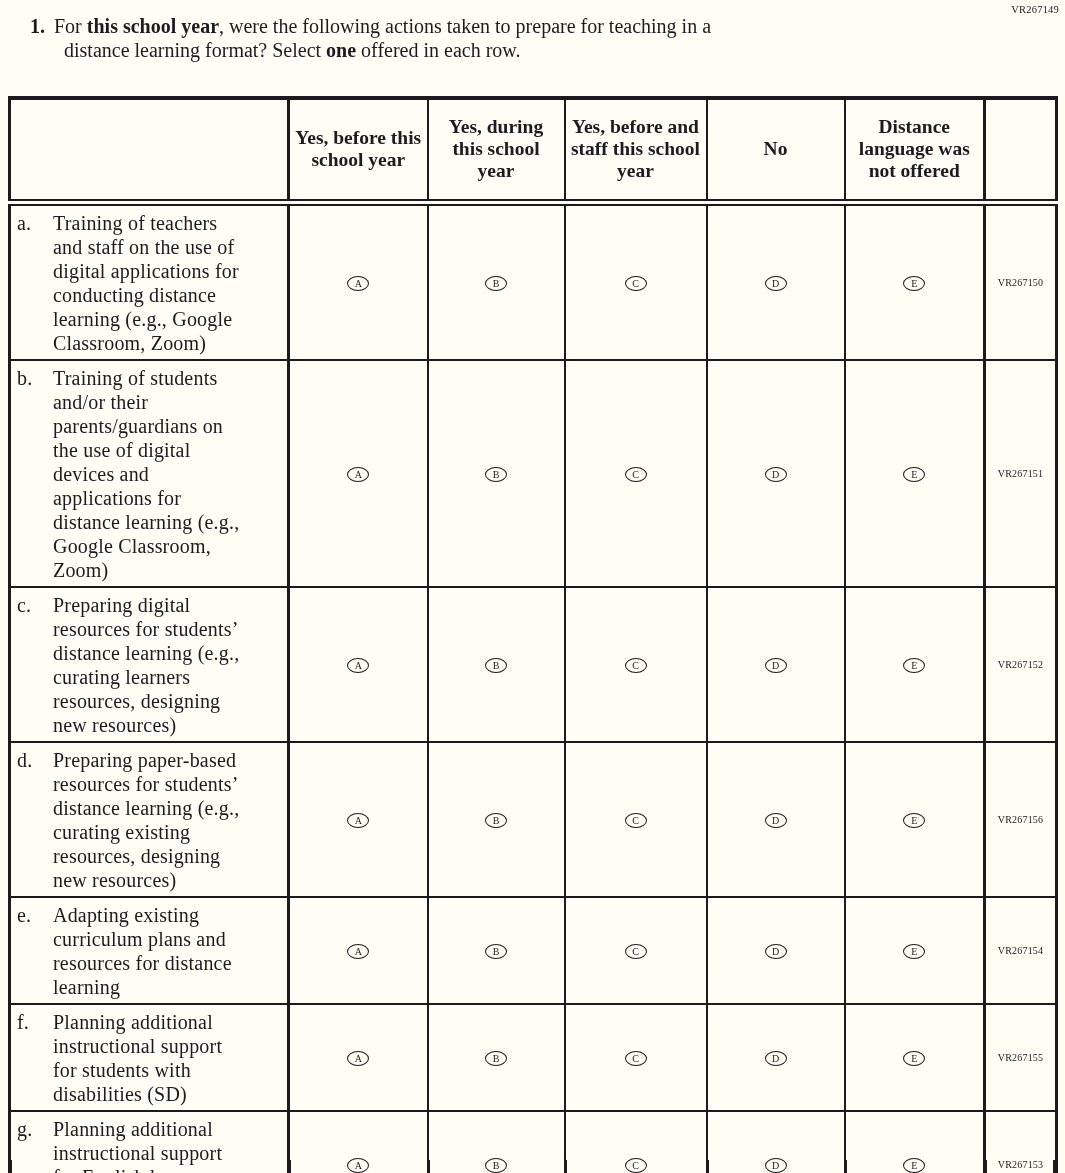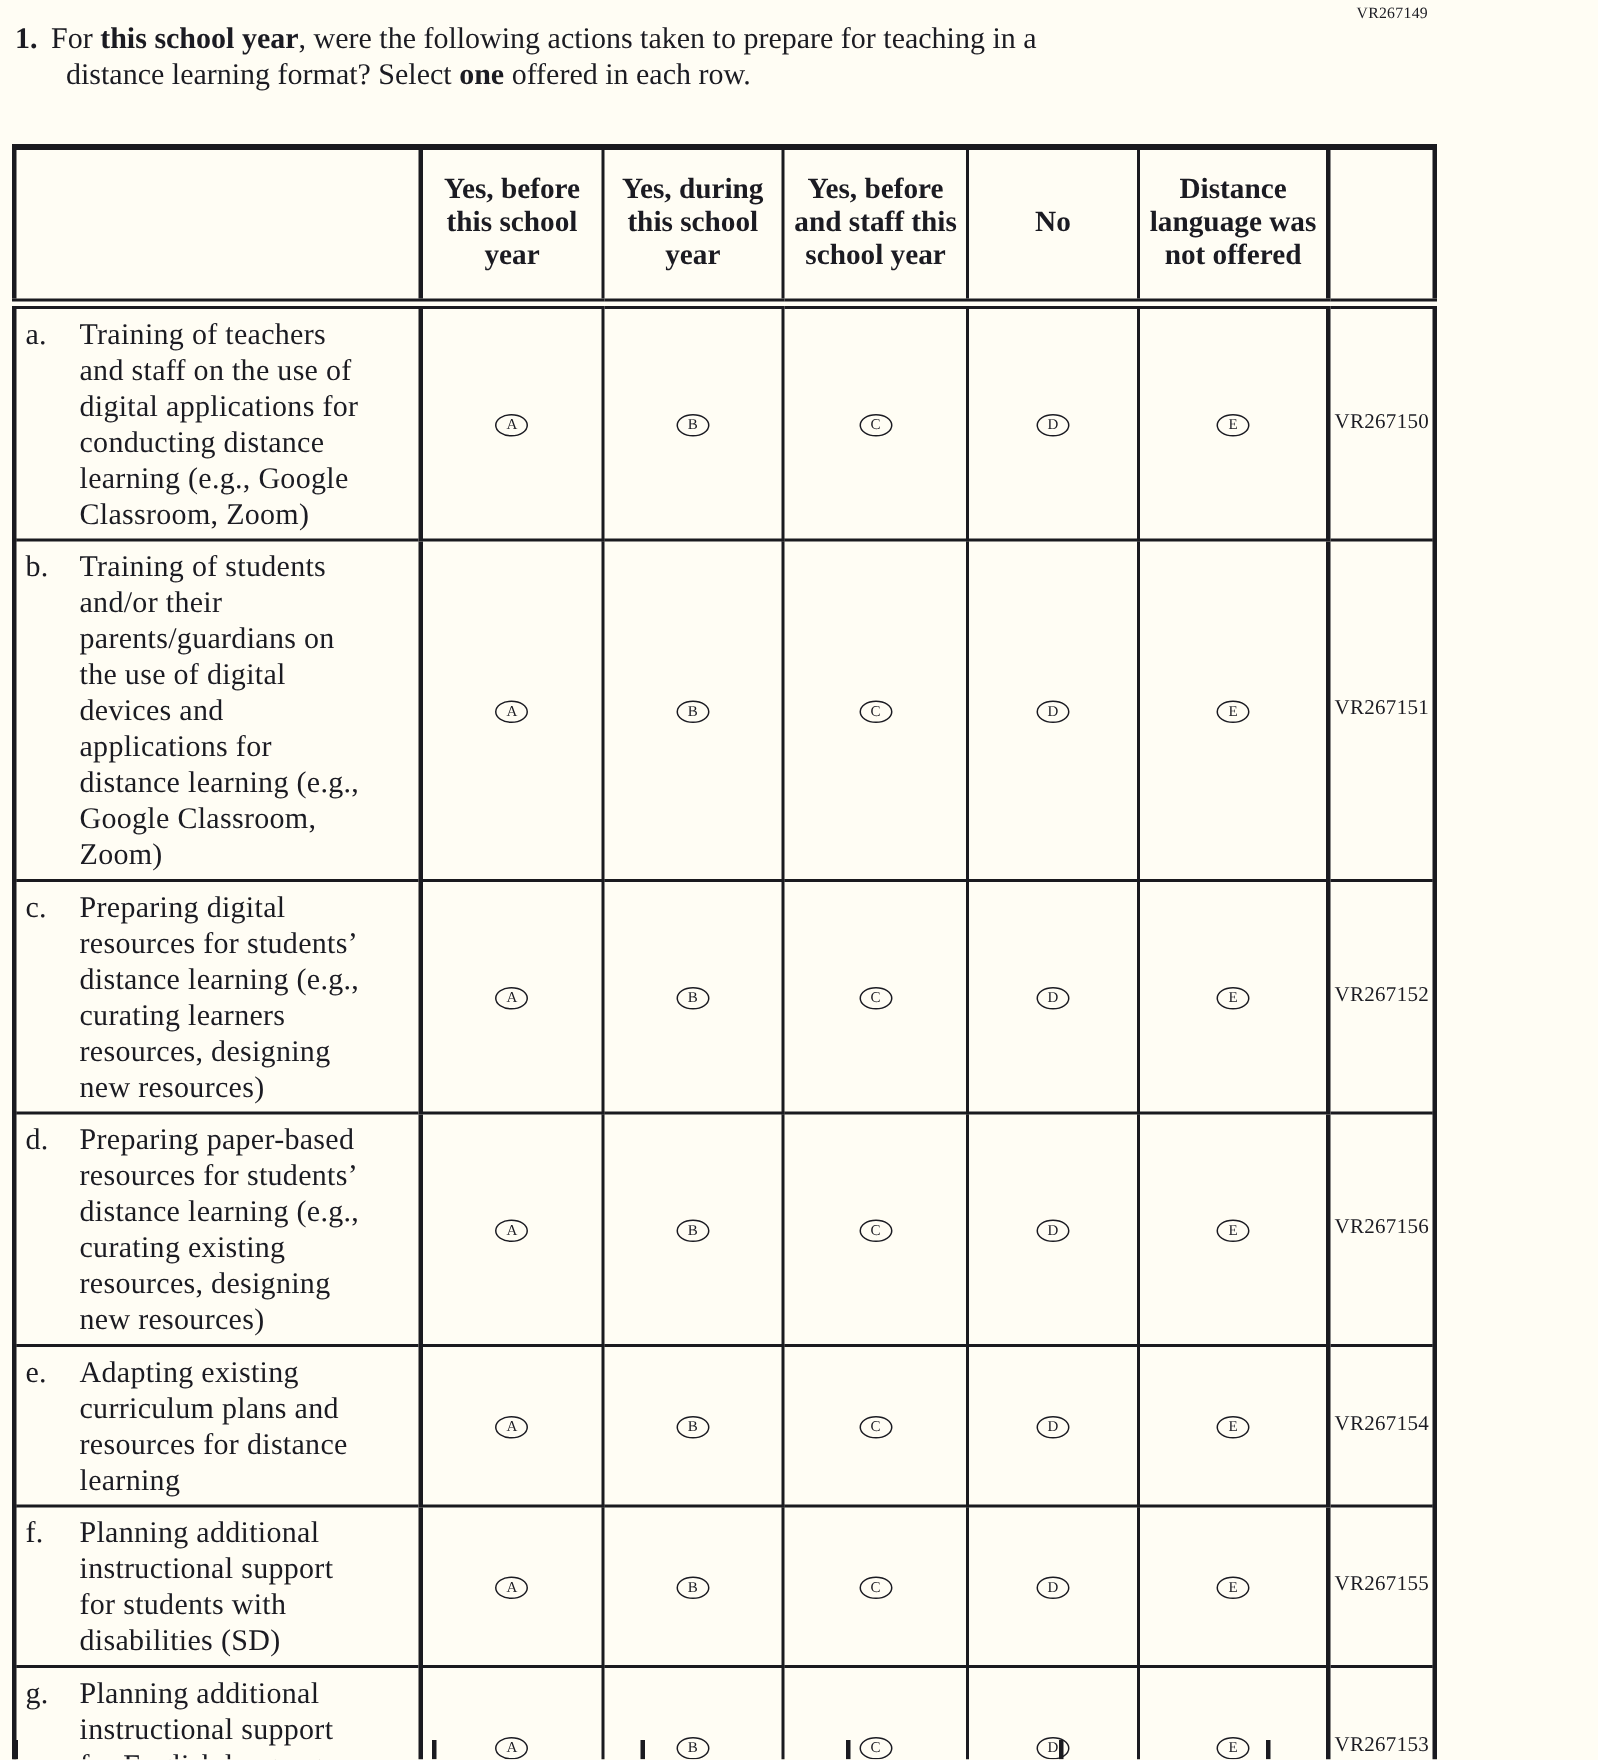--- a/index.html
+++ b/index.html
@@ -3,32 +3,32 @@
 <meta charset="utf-8">
 <style>
   :root{
     --ink:#1b1b22;
     --line:#1a1a1f;
     --paper:#fffdf4;
   }
   html,body{margin:0;padding:0;background:var(--paper);}
   .page{
     position:relative;
-    width:958px;height:1173px;
+    width:1065px;height:1173px;
     background:var(--paper);
     color:var(--ink);
     font-family:"Liberation Serif","DejaVu Serif",serif;
     overflow:hidden;
   }
   .top-code{
     position:absolute;top:4px;right:6px;
     font-size:10.5px;letter-spacing:.2px;
   }
   .question{
-    margin:0;padding:15px 60px 0 44px;
+    margin:0;padding:15px 60px 0 64px;
     text-indent:-34px;
     font-size:20px;line-height:23.5px;
     white-space:pre-wrap;
   }
   .qnum{font-weight:bold;margin-right:9px;}
   .b{font-weight:bold;}
   table.qtable{
     border-collapse:collapse;table-layout:fixed;
     margin:34px 0 0 8px;
     border:3px solid var(--line);
@@ -59,21 +59,21 @@
   .opt{
     display:inline-flex;align-items:center;justify-content:center;
     width:20px;height:13px;
     border:1.6px solid var(--ink);
     border-radius:50%;
     font-size:10px;line-height:11px;
     color:var(--ink);
   }
   .code-cell{
     text-align:center;
-    font-size:14px;letter-spacing:.2px;
+    font-size:10px;letter-spacing:.2px;
     padding:0 2px;
   }
   .continuation{position:absolute;left:0;bottom:0;width:1065px;height:13px;}
   .stub{position:absolute;bottom:0;width:2.5px;height:13px;background:var(--line);}
 </style>
 </head>
 <body>
 
 <div class="page">
 

